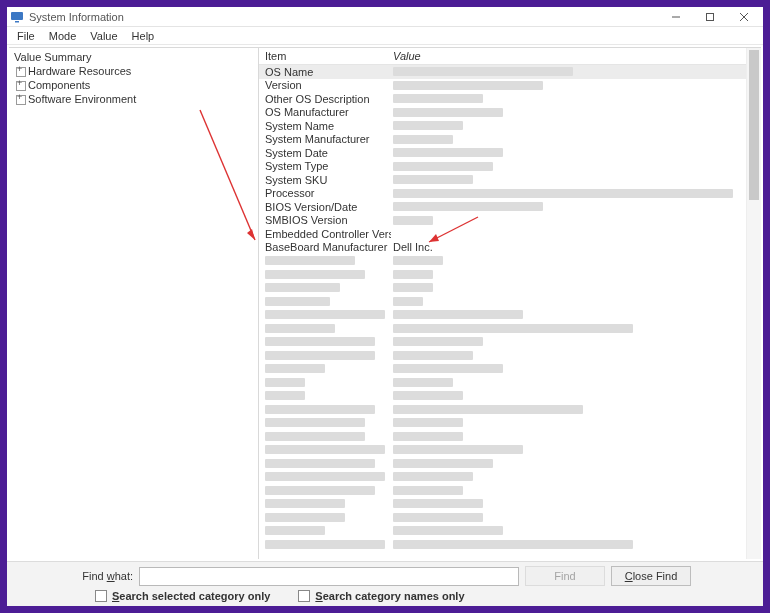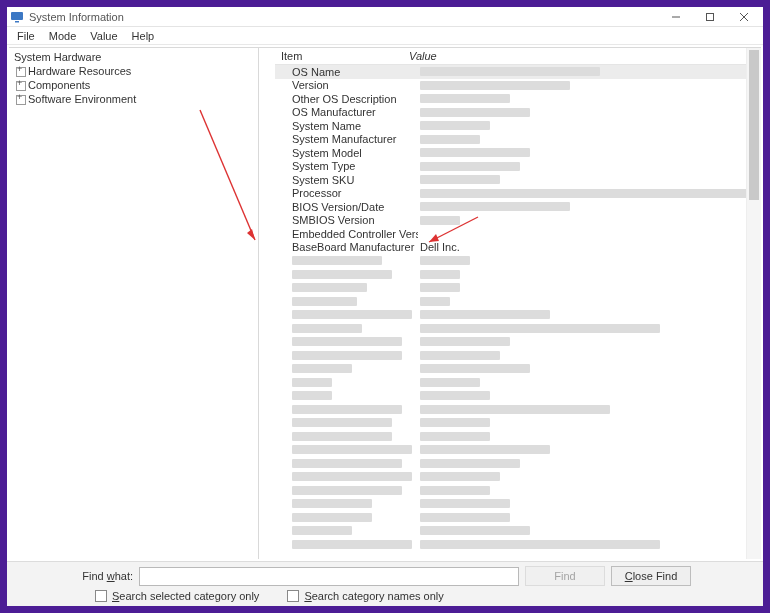--- a/index.html
+++ b/index.html
@@ -13,43 +13,43 @@
   .winbtn svg { width: 10px; height: 10px; }
   .menubar { height: 18px; display: flex; align-items: center; padding: 0 4px; gap: 2px; border-bottom: 1px solid #e8e8e8; }
   .menubar span { padding: 1px 6px; font-size: 11px; color: #333; cursor: default; }
   .body { flex: 1; display: flex; min-height: 0; }
   .tree { width: 250px; border-right: 1px solid #d9d9d9; border-top:1px solid #d9d9d9; margin:2px 0 2px 2px; background:#fff; padding: 2px 3px; overflow:hidden;}
   .tree-root { font-size: 11px; padding: 1px 2px; }
   .tree-child { font-size: 11px; padding: 1px 2px 1px 16px; position: relative; }
   .tree-child::before { content: ""; position: absolute; left: 4px; top: 3px; width: 8px; height: 8px; border: 1px solid #9a9a9a; background: #fff; }
   .tree-child::after { content: "+"; position: absolute; left: 5px; top: -0.5px; font-size: 9px; color:#555; line-height:10px; }
   .detail { flex: 1; display:flex; border-top:1px solid #d9d9d9; margin:2px 2px 2px 0; min-width:0;}
-  .rows { flex:1; overflow:hidden; min-width:0;margin-left:16px;}
+  .rows { flex:1; overflow:hidden; min-width:0;}
   .hdr { display:flex; border-bottom:1px solid #e5e5e5; background:#fff; font-size:11px; color:#333; height:17px; align-items:center;}
   .hdr .col-item { width:132px; padding-left:6px;}
   .hdr .col-value { flex:1; padding-left:2px;font-style:italic;}
-  .row { display:flex; height:13.5px; align-items:center; font-size:11px;padding-left:11px; }
+  .row { display:flex; height:13.5px; align-items:center; font-size:11px; }
   .row.sel { background:#ececec; }
   .row .c-item { width:132px; padding-left:6px; white-space:nowrap; overflow:hidden;}
   .row .c-value { flex:1; padding-left:2px; white-space:nowrap; overflow:hidden; min-width:0;}
   .blurblock { background:#dcdcdc; height:9px; border-radius:1px; }
   .scrolltrack { width:15px; border-left:1px solid #eee; background:#f5f5f5; position:relative;}
   .scrollthumb { position:absolute; left:2px; right:2px; top:2px; height:150px; background:#c9c9c9; }
   .arrow { position:absolute; }
   .arrow.a1 { left:195px; top:105px; }
   .arrow.a2 { left:423px; top:212px; }
   .findbar { height:45px; border-top:1px solid #dcdcdc; background:#f3f3f3; display:flex; flex-direction:column; justify-content:center; padding:10px 10px; gap:4px;}
   .findrow1 { display:flex; align-items:center; gap:6px;}
   .findlabel { width:116px; text-align:right; font-size:11px;}
   .findlabel u { text-decoration: underline; }
   .findinput { flex:1; max-width:380px; height:19px; border:1px solid #b9b9b9; background:#fff; padding:0 3px; font-size:11px;}
   .btn { width:80px; height:20px; border:1px solid #bdbdbd; background:#efefef; font-size:11px; display:flex; align-items:center; justify-content:center;}
   .btn.disabled { color:#a4a4a4; border-color:#dcdcdc; background:#f0f0f0;}
   .findrow2 { display:flex; align-items:center; gap:28px; padding-left:78px;}
-  .chk { display:flex; align-items:center; gap:5px; font-size:11px;}
+  .chk { display:flex; align-items:center; gap:5px; font-size:11px;font-weight:bold;}
   .chkbox { width:12px; height:12px; border:1px solid #888; background:#fff;}
   .chk u { text-decoration: underline; }
 </style>
 </head>
 <body>
 
 <div class="window">
 
   <div class="titlebar">
     <span class="icon-slot">
@@ -82,21 +82,21 @@
   <div class="menubar">
     <span>File</span>
     <span>Mode</span>
     <span>Value</span>
     <span>Help</span>
   </div>
 
   <div class="body">
 
     <div class="tree">
-      <div class="tree-root">System Hardware</div>
+      <div class="tree-root">Value Summary</div>
       <div class="tree-child">Hardware Resources</div>
       <div class="tree-child">Components</div>
       <div class="tree-child">Software Environment</div>
     </div>
 
     <div class="detail">
       <div class="rows">
         <div class="hdr">
           <div class="col-item">Item</div>
           <div class="col-value">Value</div>
@@ -132,21 +132,21 @@
                 <div class="blurblock" style="width: 70px;"></div>
               </div>
             </div>
             <div class="row">
               <div class="c-item">System Manufacturer</div>
               <div class="c-value">
                 <div class="blurblock" style="width: 60px;"></div>
               </div>
             </div>
             <div class="row">
-              <div class="c-item">System Model</div>
+              <div class="c-item">System Date</div>
               <div class="c-value">
                 <div class="blurblock" style="width: 110px;"></div>
               </div>
             </div>
             <div class="row">
               <div class="c-item">System Type</div>
               <div class="c-value">
                 <div class="blurblock" style="width: 100px;"></div>
               </div>
             </div>

